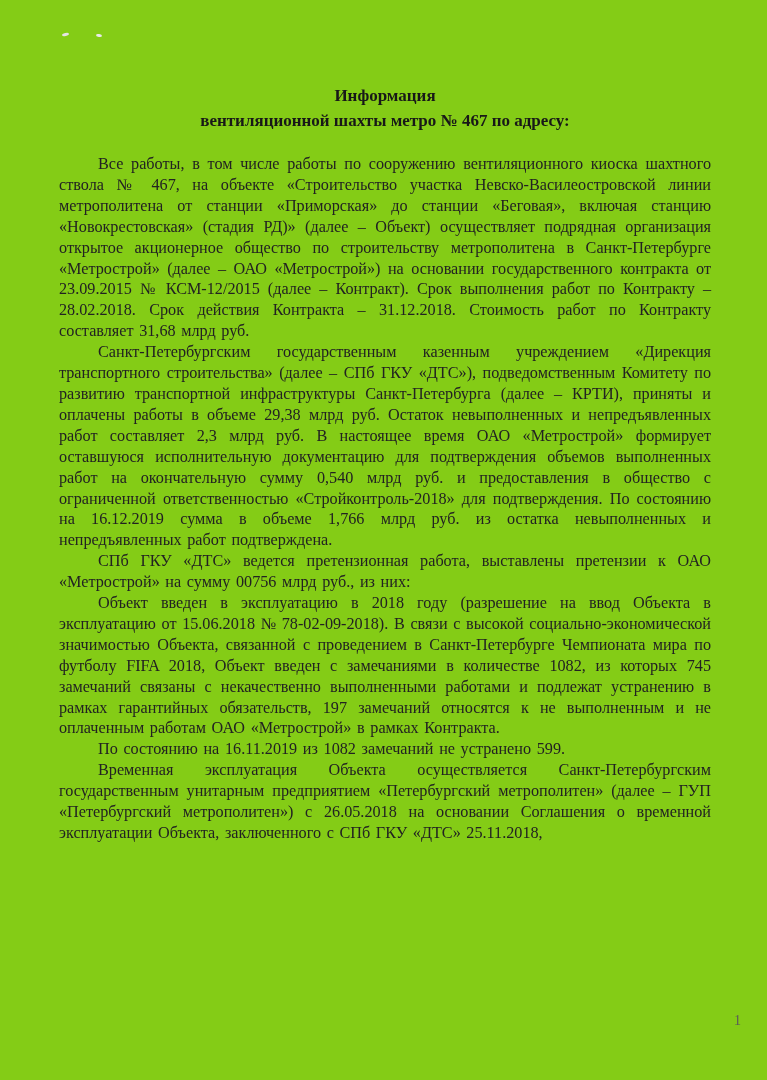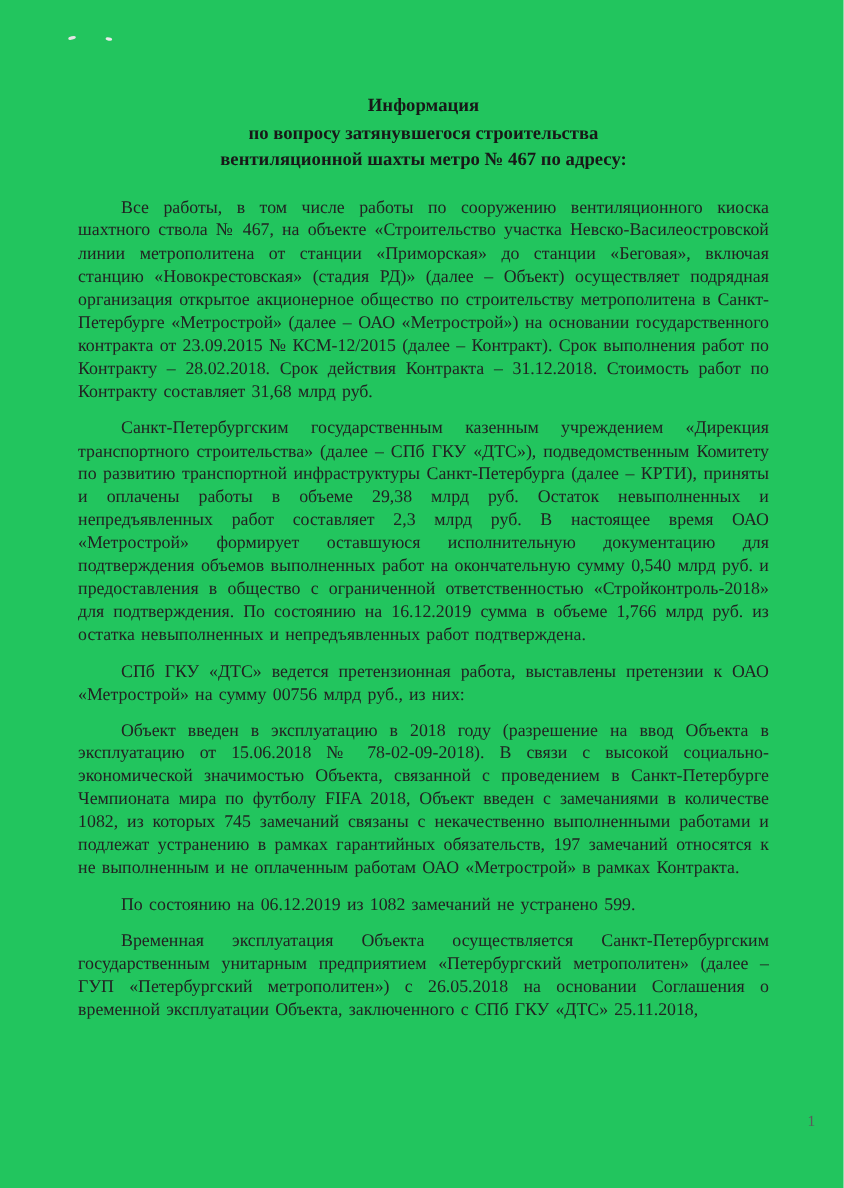--- a/index.html
+++ b/index.html
@@ -4,21 +4,21 @@
 <style>
   html, body {
     margin: 0;
     padding: 0;
     background: #ffffff;
   }
   .page {
     position: relative;
     width: 767px;
     height: 1080px;
-    background: #22c55e;
+    background: #84cc16;
     overflow: hidden;
     font-family: "Liberation Serif", "DejaVu Serif", serif;
     color: #1f1f1f;
   }
   .content {
     position: absolute;
     left: 59px;
     top: 84px;
     width: 652px;
   }
@@ -26,21 +26,21 @@
     text-align: center;
     font-weight: 700;
     font-size: 17px;
     line-height: 24.5px;
     color: #181818;
   }
   .body-text {
     margin-top: 21px;
   }
   p.para {
-    margin: 12px;
+    margin: 0;
     text-align: justify;
     text-indent: 39px;
     font-size: 16.2px;
     line-height: 20.9px;
     word-spacing: 1.6px;
     color: #222222;
   }
   .page-num {
     position: absolute;
     top: 1013px;
@@ -59,28 +59,27 @@
 </head>
 <body>
 
 <div class="page">
   <div class="speck s1"></div>
   <div class="speck s2"></div>
 
   <div class="content">
     <div class="title">
       <div>Информация</div>
-      <div>по вопросу затянувшегося строительства</div>
       <div>вентиляционной шахты метро № 467 по адресу:</div>
     </div>
 
     <div class="body-text">
       <p class="para">Все работы, в том числе работы по сооружению вентиляционного киоска шахтного ствола № 467, на объекте «Строительство участка Невско-Василеостровской линии метрополитена от станции «Приморская» до станции «Беговая», включая станцию «Новокрестовская» (стадия РД)» (далее – Объект) осуществляет подрядная организация открытое акционерное общество по строительству метрополитена в Санкт-Петербурге «Метрострой» (далее – ОАО «Метрострой») на основании государственного контракта от 23.09.2015 № КСМ-12/2015 (далее – Контракт). Срок выполнения работ по Контракту – 28.02.2018. Срок действия Контракта – 31.12.2018. Стоимость работ по Контракту составляет 31,68 млрд руб.</p>
       <p class="para">Санкт-Петербургским государственным казенным учреждением «Дирекция транспортного строительства» (далее – СПб ГКУ «ДТС»), подведомственным Комитету по развитию транспортной инфраструктуры Санкт-Петербурга (далее – КРТИ), приняты и оплачены работы в объеме 29,38 млрд руб. Остаток невыполненных и непредъявленных работ составляет 2,3 млрд руб. В настоящее время ОАО «Метрострой» формирует оставшуюся исполнительную документацию для подтверждения объемов выполненных работ на окончательную сумму 0,540 млрд руб. и предоставления в общество с ограниченной ответственностью «Стройконтроль-2018» для подтверждения. По состоянию на 16.12.2019 сумма в объеме 1,766 млрд руб. из остатка невыполненных и непредъявленных работ подтверждена.</p>
       <p class="para">СПб ГКУ «ДТС» ведется претензионная работа, выставлены претензии к ОАО «Метрострой» на сумму 00756 млрд руб., из них:</p>
       <p class="para">Объект введен в эксплуатацию в 2018 году (разрешение на ввод Объекта в эксплуатацию от 15.06.2018 № 78-02-09-2018). В связи с высокой социально-экономической значимостью Объекта, связанной с проведением в Санкт-Петербурге Чемпионата мира по футболу FIFA 2018, Объект введен с замечаниями в количестве 1082, из которых 745 замечаний связаны с некачественно выполненными работами и подлежат устранению в рамках гарантийных обязательств, 197 замечаний относятся к не выполненным и не оплаченным работам ОАО «Метрострой» в рамках Контракта.</p>
-      <p class="para">По состоянию на 06.12.2019 из 1082 замечаний не устранено 599.</p>
+      <p class="para">По состоянию на 16.11.2019 из 1082 замечаний не устранено 599.</p>
       <p class="para">Временная эксплуатация Объекта осуществляется Санкт-Петербургским государственным унитарным предприятием «Петербургский метрополитен» (далее – ГУП «Петербургский метрополитен») с 26.05.2018 на основании Соглашения о временной эксплуатации Объекта, заключенного с СПб ГКУ «ДТС» 25.11.2018,</p>
     </div>
   </div>
 
   <div class="page-num">1</div>
 </div>
 
 </body></html>

